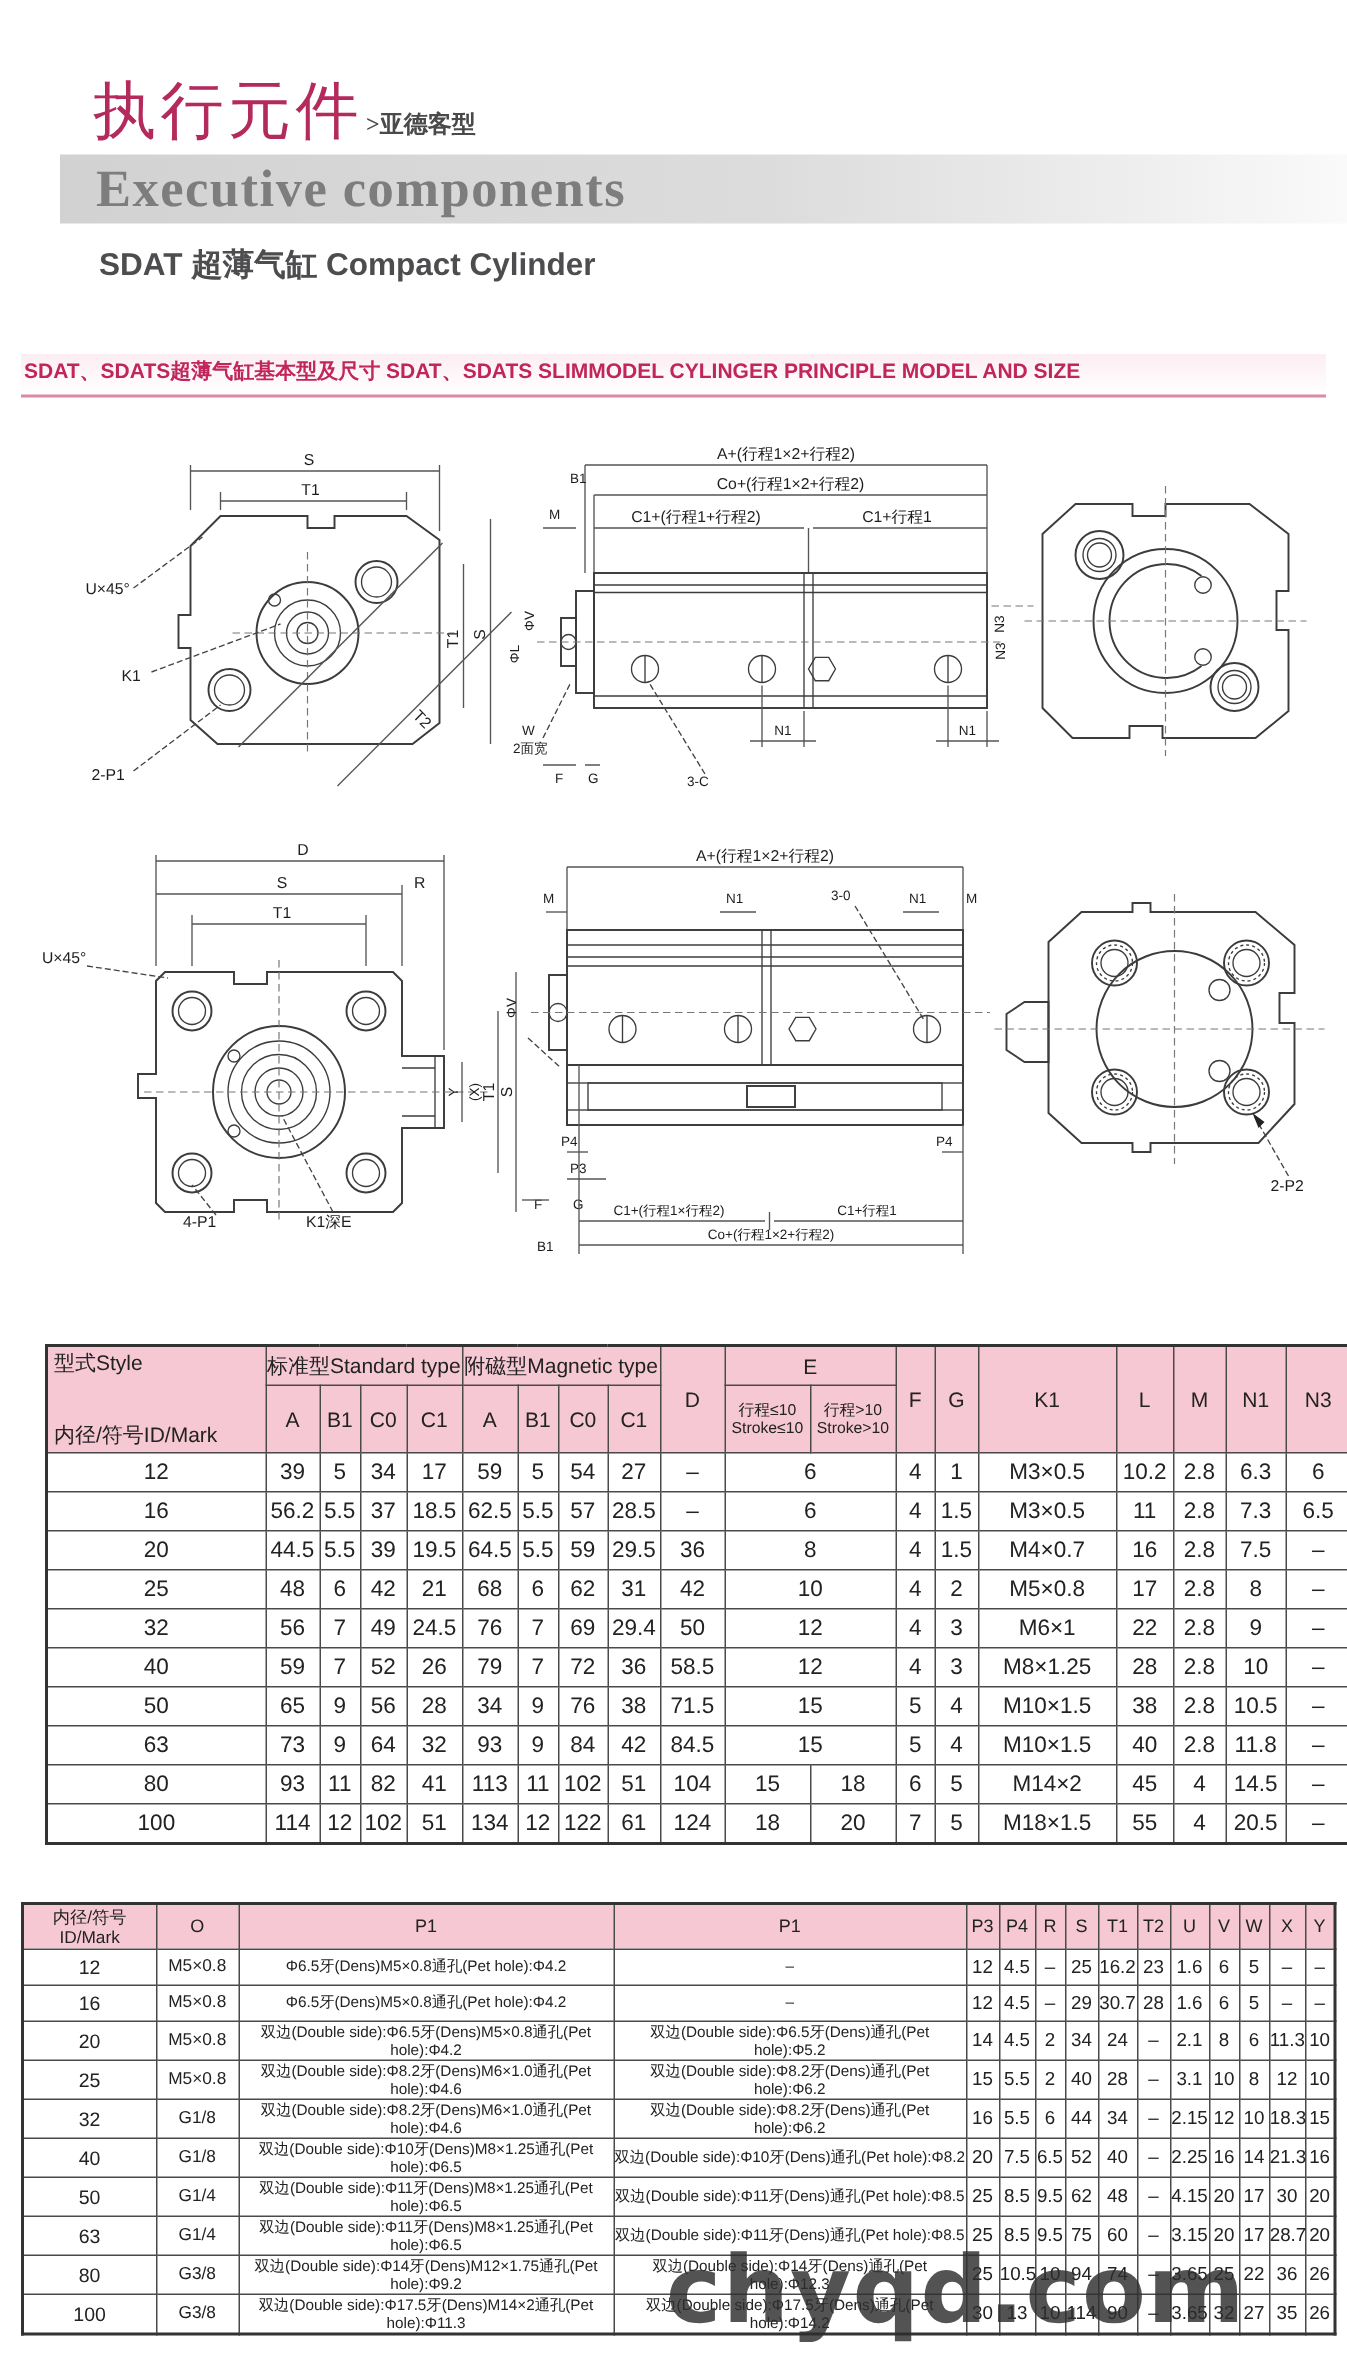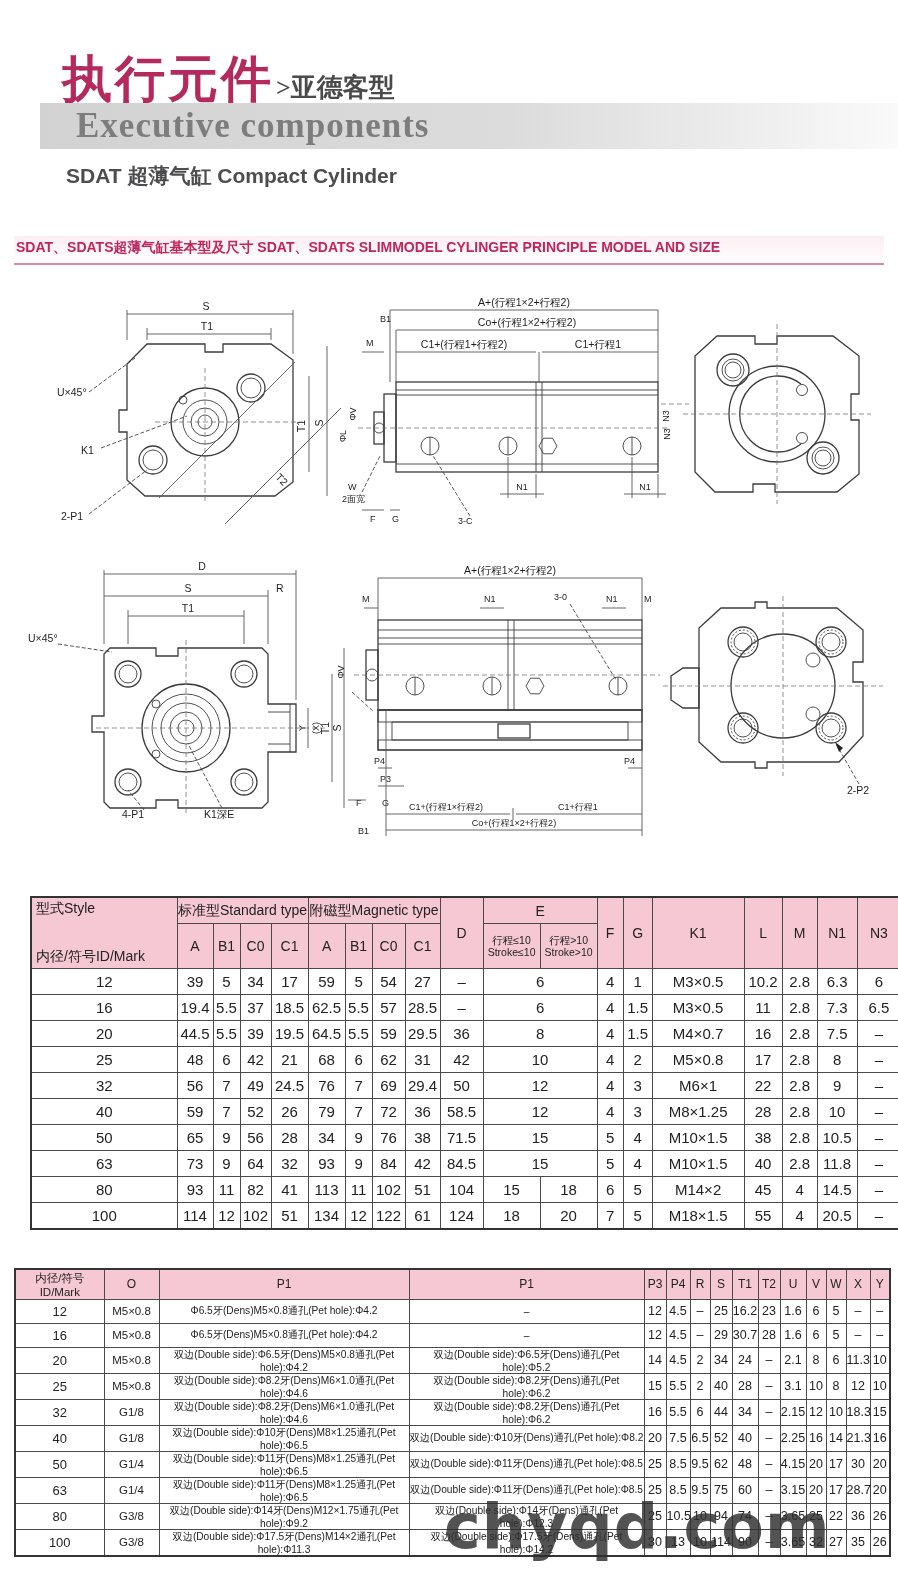--- a/index.html
+++ b/index.html
@@ -4,35 +4,35 @@
 <style>
   * { margin:0; padding:0; box-sizing:border-box; }
   html,body { background:#fff; }
   body {
     width:898px; height:1584px; position:relative; overflow:hidden;
     font-family:"Liberation Sans", sans-serif; color:#222;
   }
   
   .hdr-title { position:absolute; left:62px; top:46px; white-space:nowrap; }
   .hdr-title .cn {
-    font-family:"Liberation Serif", serif; font-weight:bold;
-    font-size:50px; color:#b42a5c; letter-spacing:3px;text-align:center;
+    font-family:"Liberation Serif", serif; font-weight:normal;
+    font-size:42px; color:#b42a5c; letter-spacing:3px;text-align:center;
   }
   .hdr-title .suffix {
     font-family:"Liberation Serif", serif; font-weight:bold;
-    font-size:26px; color:#4a4a4a; margin-left:2px;
+    font-size:16px; color:#4a4a4a; margin-left:2px;
   }
   .gray-band {
     position:absolute; left:40px; top:103px; width:858px; height:46px;
     background:linear-gradient(to right,#d2d2d2 0%,#dcdcdc 55%,#efefef 85%,#fafafa 100%);
     display:flex; align-items:center;
   }
   .gray-band .en {
     font-family:"Liberation Serif", serif; font-weight:bold;
-    font-size:35px; color:#7d7d7d; padding-left:36px; letter-spacing:1px;
+    font-size:35px; color:#7d7d7d; padding-left:24px; letter-spacing:1px;
   }
   .subtitle {
     position:absolute; left:66px; top:162px;
     font-size:21px; font-weight:bold; color:#4d4d4f;
   }
   .banner {
     position:absolute; left:14px; top:236px; width:870px;
     font-size:14px; font-weight:bold; color:#c0265c;
     padding:3px 2px 6px 2px;
     background:linear-gradient(#fceef2,#ffffff);
@@ -415,21 +415,21 @@
         <td>4</td>
         <td>1</td>
         <td>M3×0.5</td>
         <td>10.2</td>
         <td>2.8</td>
         <td>6.3</td>
         <td>6</td>
       </tr>
       <tr>
         <td>16</td>
-        <td>19.4</td>
+        <td>56.2</td>
         <td>5.5</td>
         <td>37</td>
         <td>18.5</td>
         <td>62.5</td>
         <td>5.5</td>
         <td>57</td>
         <td>28.5</td>
         <td>–</td>
         <td colspan="2">6</td>
         <td>4</td>

